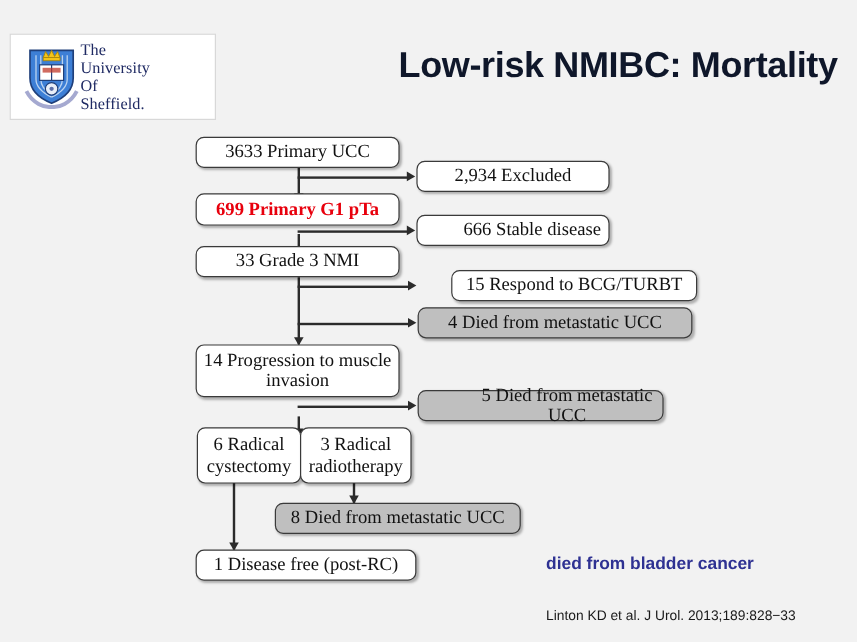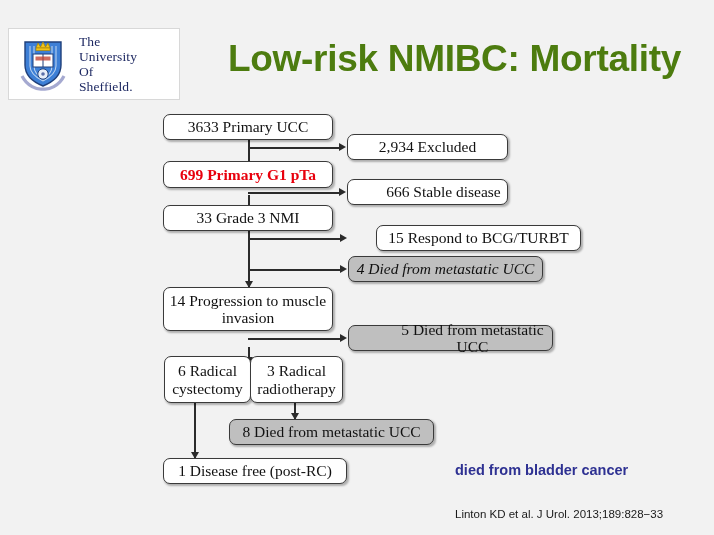--- a/index.html
+++ b/index.html
@@ -30,39 +30,38 @@
     width: 172px; height: 72px;
     background: #ffffff;
     border: 1px solid #d8d8d8;
     box-sizing: border-box;
     display: flex;
     align-items: center;
     padding-left: 10px;
   }
   #crest { width: 48px; height: 54px; flex: none; }
   #logo-text {
-    margin-left: 12px;
     font-family: "Liberation Serif", serif;
     font-size: 13.5px;
     line-height: 1.12;
     color: #1f2a63;
     font-weight: 400;
     letter-spacing: .1px;
   }
 
   
   #title {
     position: absolute;
     left: 228px; top: 38px;
     width: 470px;
     font-family: "Liberation Sans", sans-serif;
     font-weight: bold;
-    font-size: 37px;
-    color: #4d7c0f;
-    text-align: left;
+    font-size: 30px;
+    color: #0f172a;
+    text-align: right;
     letter-spacing: -0.3px;
   }
 
   
   .node {
     position: absolute;
     box-sizing: border-box;
     border: 1.4px solid #3a3a3a;
     border-radius: 7px;
     background: #ffffff;
@@ -203,21 +202,21 @@
   <div class="node" style="left:347px; top:134px; width:161px; height:26px;">2,934 Excluded</div>
 
   <div class="node red" style="left:163px; top:161px; width:170px; height:27px;text-align:right;">699 Primary G1 pTa</div>
 
   <div class="node" style="left:347px; top:179px; width:161px; height:26px;padding-left:36px;">666 Stable disease</div>
 
   <div class="node" style="left:163px; top:205px; width:170px; height:26px;">33 Grade 3 NMI</div>
 
   <div class="node" style="left:348px; top:225px; width:205px; height:26px;margin-left:28px;">15 Respond to BCG/TURBT</div>
 
-  <div class="node grey" style="left:348px; top:256px; width:195px; height:26px;font-style:italic;">4 Died from metastatic  UCC</div>
+  <div class="node grey" style="left:348px; top:256px; width:229px; height:26px;">4 Died from metastatic  UCC</div>
 
   <div class="node" style="left:163px; top:287px; width:170px; height:44px;">14 Progression to muscle invasion</div>
 
   <div class="node grey" style="left:348px; top:325px; width:205px; height:26px;padding-left:48px;">5 Died from metastatic  UCC</div>
 
   <div class="node" style="left:164px; top:356px; width:87px; height:47px;">6 Radical cystectomy</div>
 
   <div class="node" style="left:250px; top:356px; width:93px; height:47px;">3 Radical radiotherapy</div>
 
   <div class="node grey" style="left:229px; top:419px; width:205px; height:26px;">8 Died from metastatic  UCC</div>

